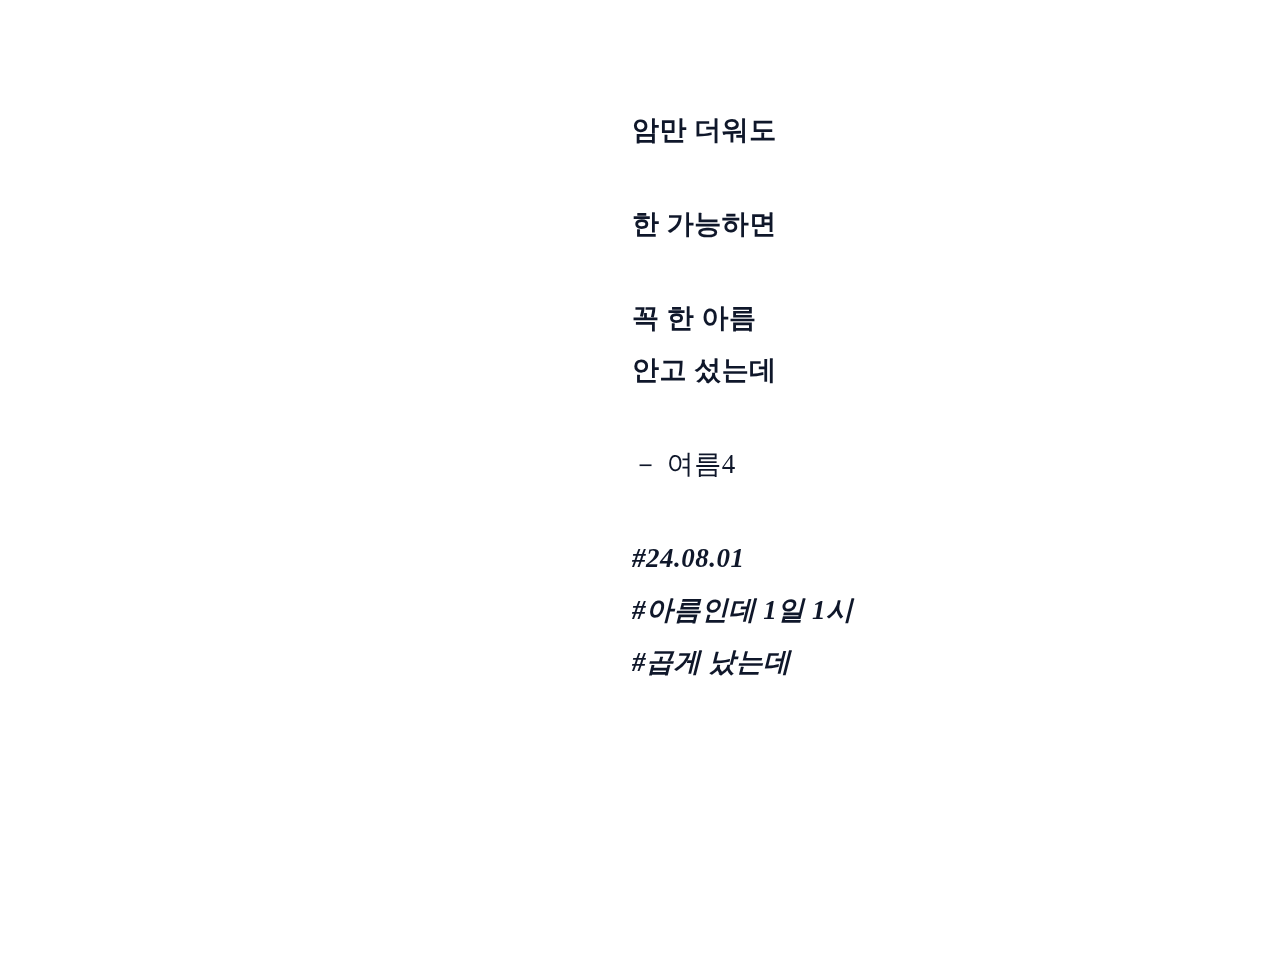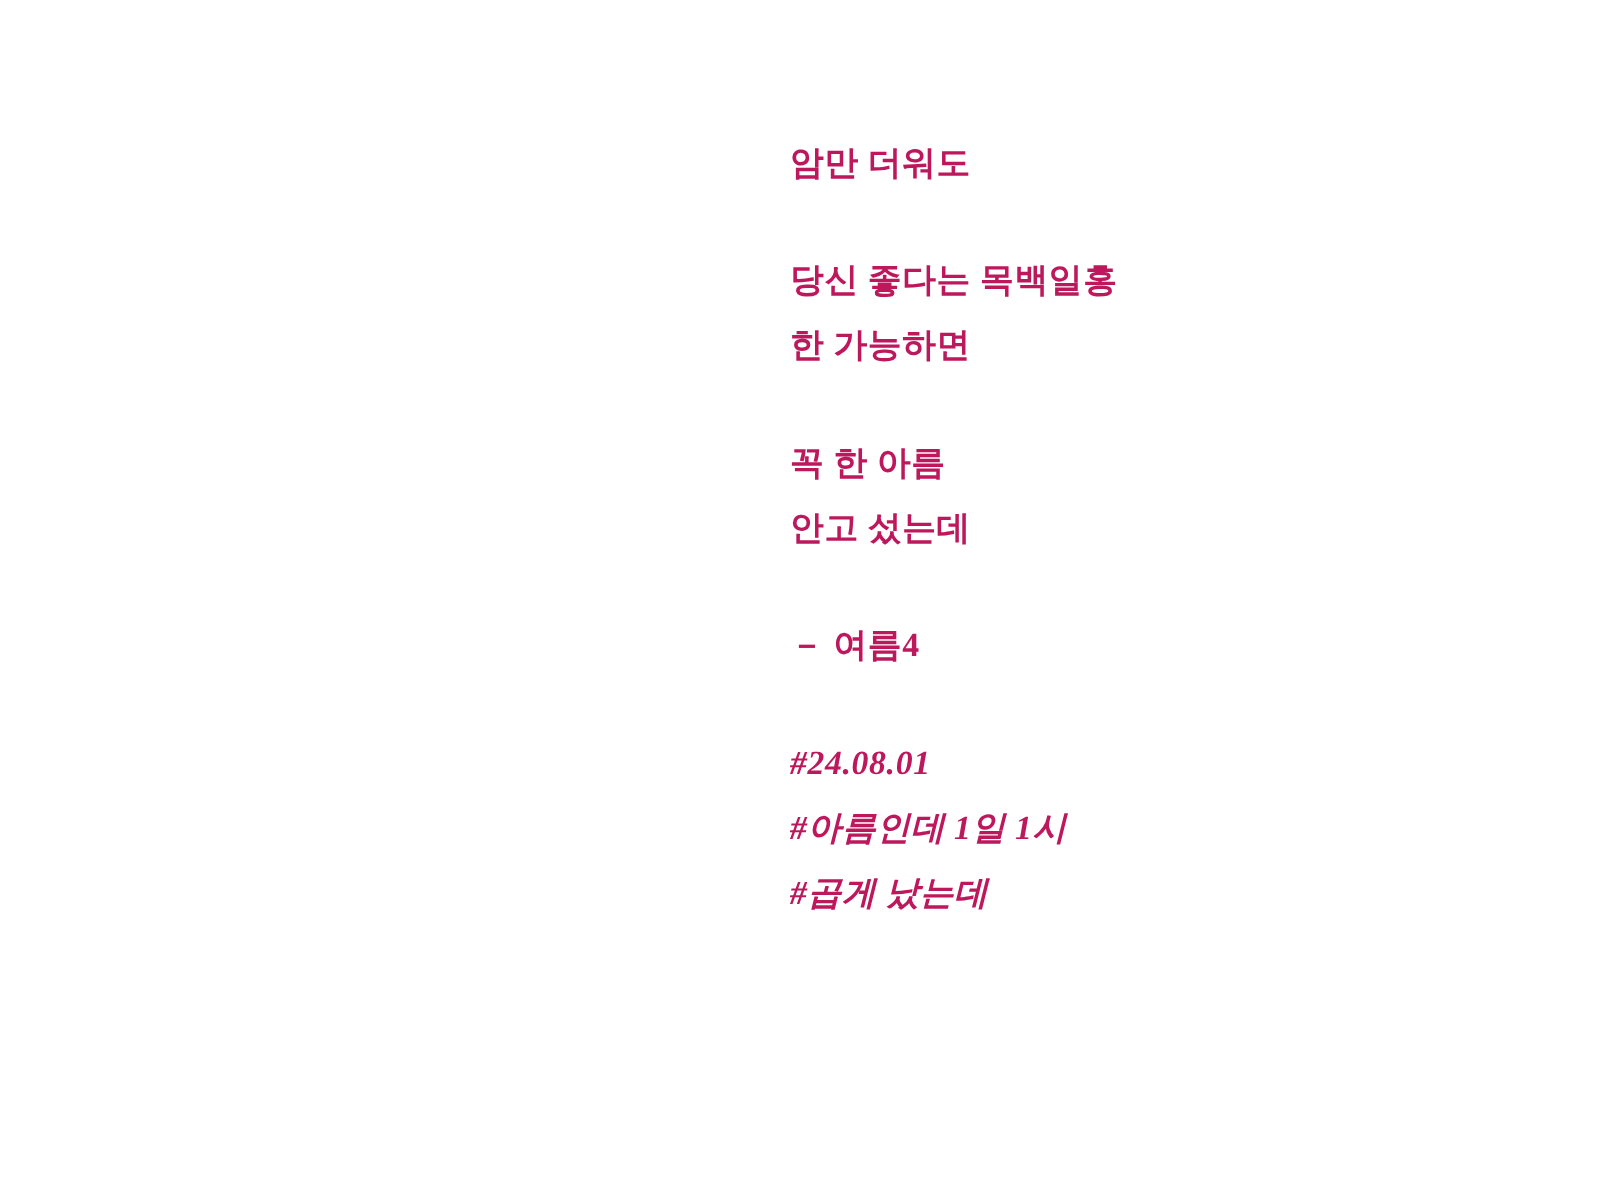--- a/index.html
+++ b/index.html
@@ -32,41 +32,40 @@
   .stanza:last-child {
     margin-bottom: 0;
     font-style: italic;
   }
   .line {
     font-size: 27px;
     line-height: 52px;
     font-weight: 700;
     letter-spacing: 0.5px;
     white-space: pre;
-    color: #be185d;
+    color: #0f172a;
   }
   .line.sig {
-    font-weight: 700;
+    font-weight: 400;
   }
   .line.tag {
     font-weight: 700;
   }
 </style>
 </head>
 <body>
 
 <div class="page">
   <div class="poem">
 
     <div class="stanza">
       <div class="line">암만 더워도</div>
     </div>
 
     <div class="stanza">
-      <div class="line">당신 좋다는 목백일홍</div>
       <div class="line">한 가능하면</div>
     </div>
 
     <div class="stanza">
       <div class="line">꼭 한 아름</div>
       <div class="line">안고 섰는데</div>
     </div>
 
     <div class="stanza">
       <div class="line sig">－ 여름4</div>

